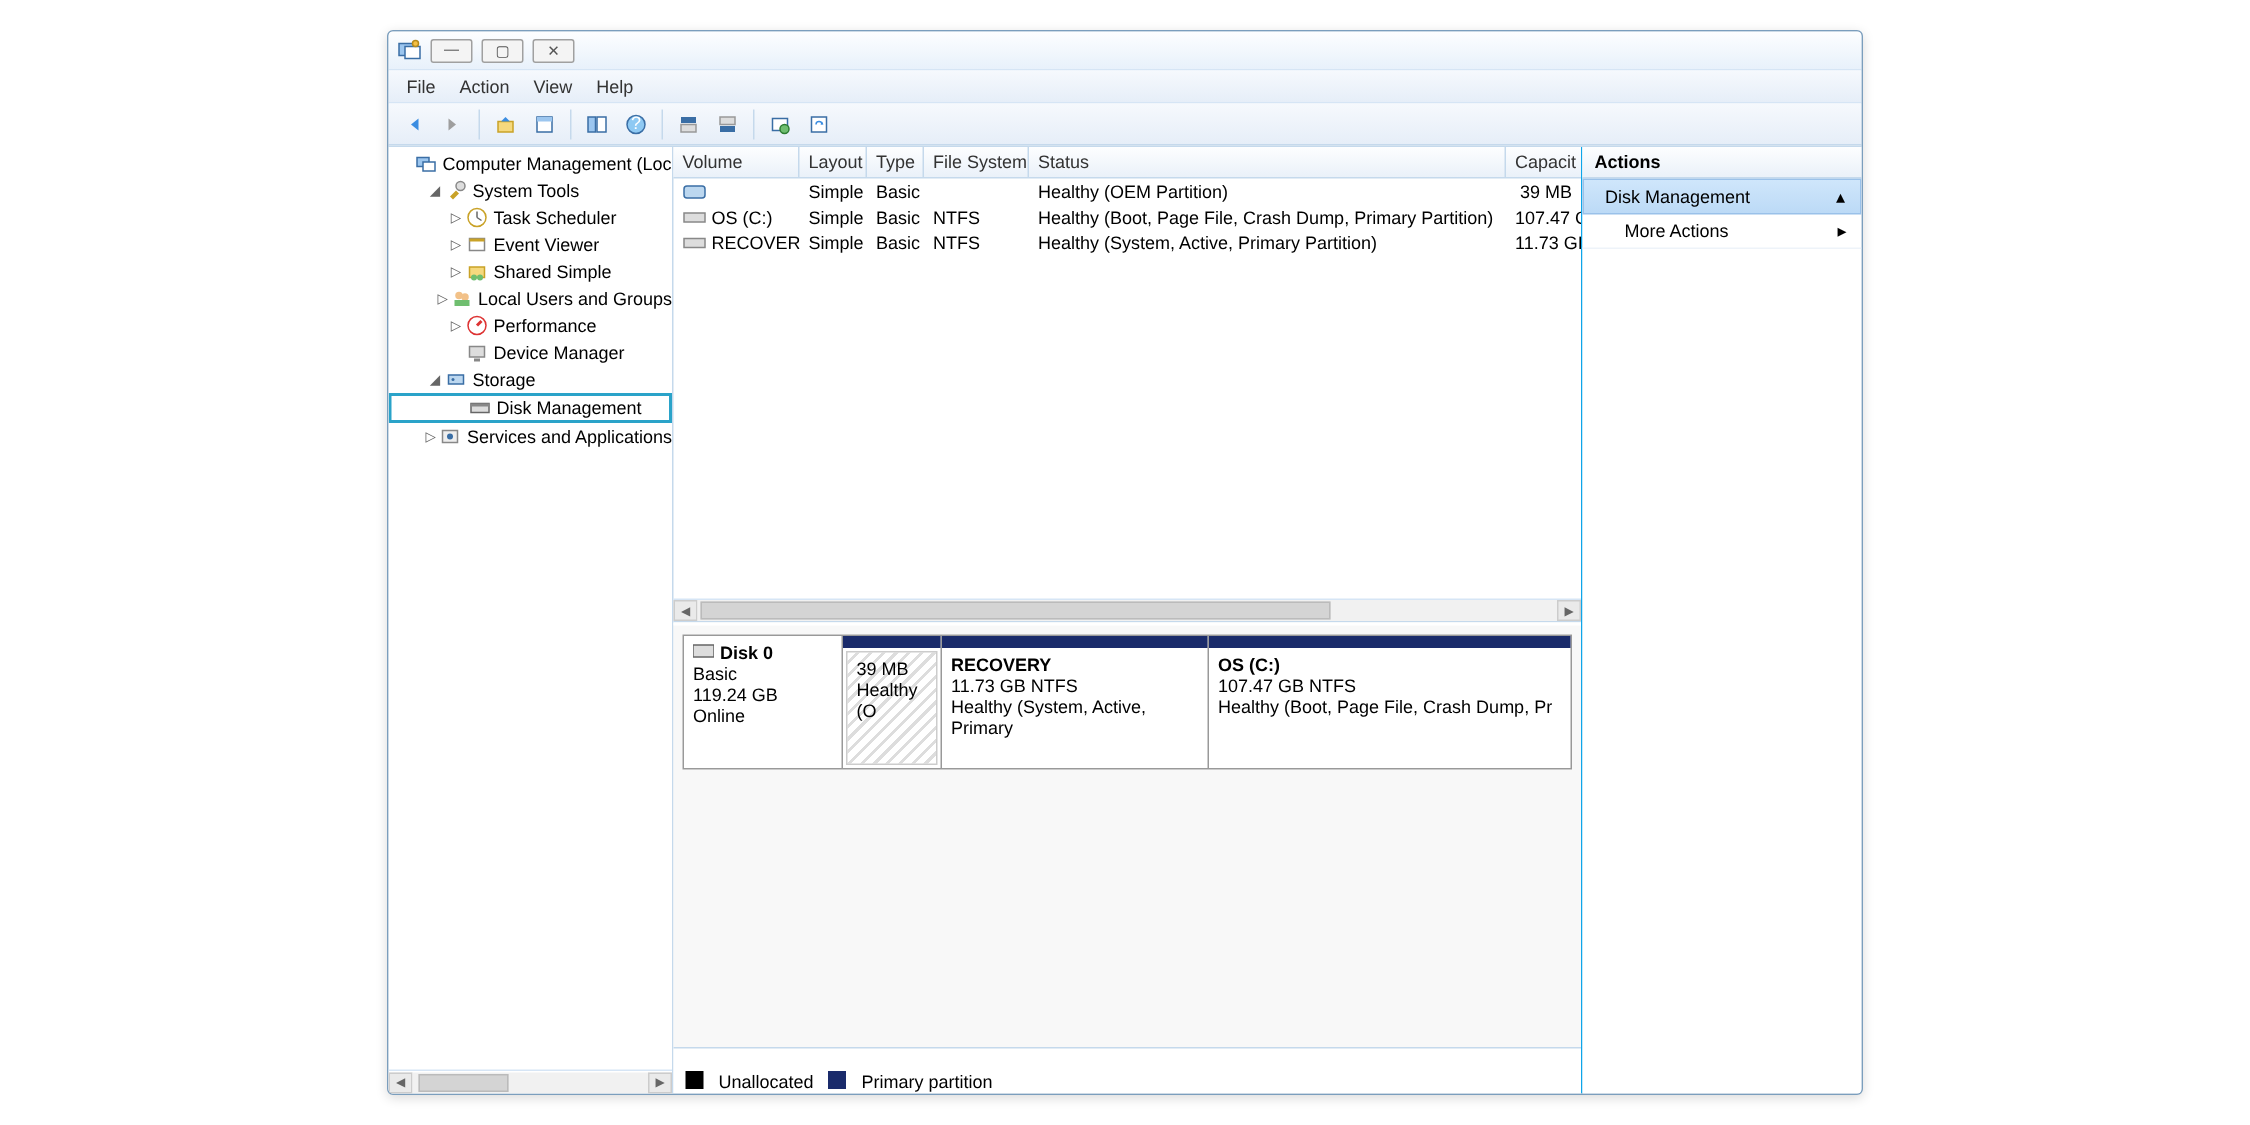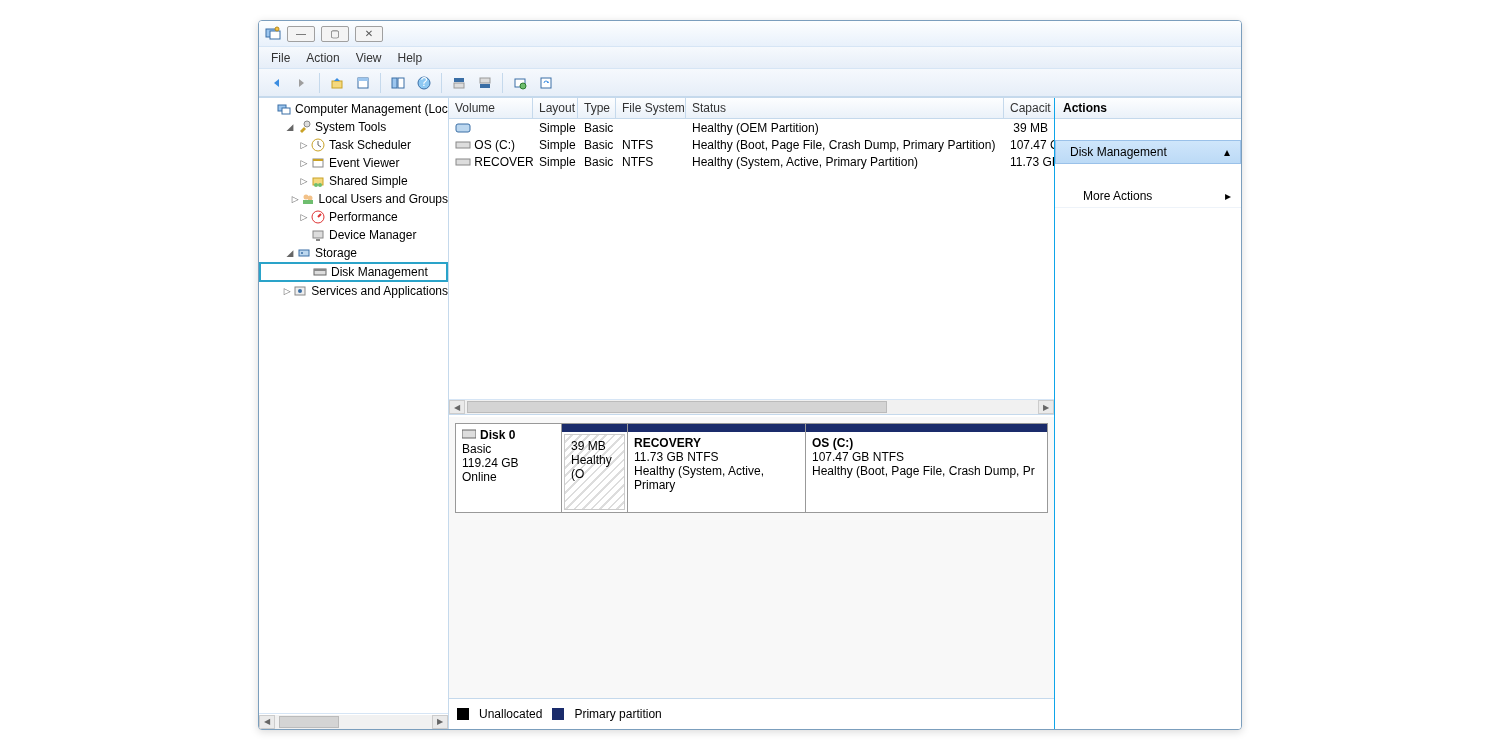--- a/index.html
+++ b/index.html
@@ -38,23 +38,23 @@
 .vol-hscroll { display:flex; border-top:1px solid #d6e5f5; border-bottom:1px solid #c5d9ec; height:16px; }
 .disk-pane { flex:1; padding:6px 6px 0 6px; background:#f8f8f8; border-top:2px solid #fff; display:flex; flex-direction:column; }
 .disk-block { display:flex; height:90px; background:#fff; border:1px solid #999; }
 .db-left { width:106px; padding:4px 6px; border-right:1px solid #999; }
 .db-title { display:flex; align-items:center; font-weight:bold; gap:4px; }
 .part-col { display:flex; flex-direction:column; border-right:1px solid #999; }
 .part-col:last-child { border-right:none; }
 .part-head { height:8px; background:#1a2b6b; }
 .part-body { flex:1; padding:4px 6px; overflow:hidden; }
 .part-body.hatched { background: repeating-linear-gradient(-45deg,#fff,#fff 4px,#ddd 4px,#ddd 6px); border:1px solid #ccc; margin:2px; }
-.legend { height:22px; border-top:1px solid #c5d9ec; display:flex; align-items:center; gap:10px; padding:15px 8px; background:#fff; }
+.legend { height:22px; border-top:1px solid #c5d9ec; display:flex; align-items:flex-start; gap:10px; padding:15px 8px; background:#fff; }
 .leg-swatch { width:12px; height:12px; display:inline-block; }
-.actions-pane { width:186px; background:#fff; display:flex; flex-direction:column;gap:21px; }
+.actions-pane { width:186px; background:#fff; display:flex; flex-direction:column; }
 .actions-head { background:linear-gradient(to bottom,#fdfeff,#eaf1f9); border-bottom:1px solid #c5d9ec; font-weight:bold; padding:3px 8px; }
 .action-row { display:flex; align-items:center; justify-content:space-between; padding:4px 10px 4px 14px; cursor:default; border-bottom:1px solid #eef3f9; }
 .action-row.highlight { background:linear-gradient(to bottom,#cfe6fb,#bcdaf6); border:1px solid #9ac1e9; }
 </style>
 </head>
 <body>
 
 <div class="window">
 
   <div class="titlebar">

